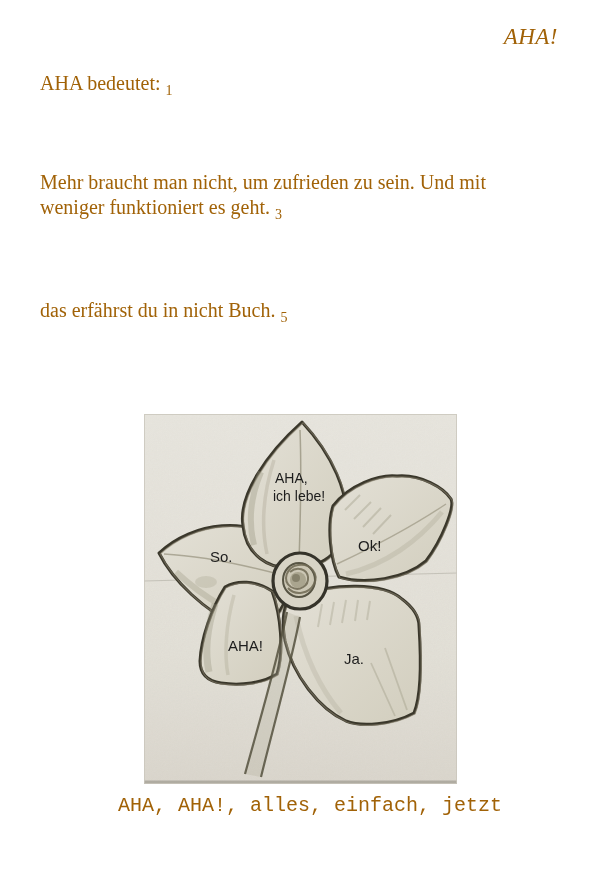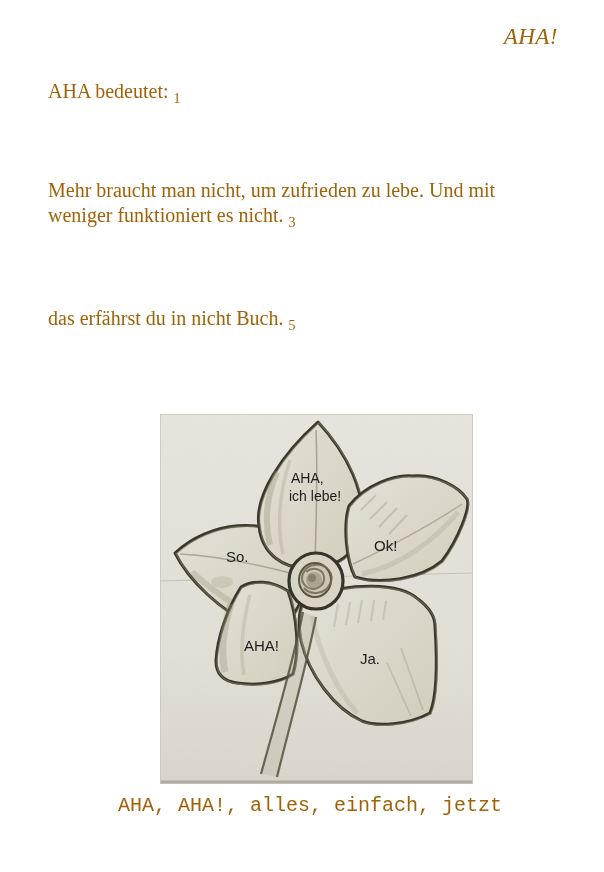--- a/index.html
+++ b/index.html
@@ -10,33 +10,33 @@
     font-family:"Liberation Serif","DejaVu Serif",serif;
     color:#a16207;
     overflow:hidden;
     border-radius:17px;
   }
   .top-word{
     position:absolute;top:24px;right:46px;
     font-style:italic;font-size:23px;letter-spacing:.5px;
   }
   .para{
-    position:absolute;left:40px;width:530px;margin:8px;
+    position:absolute;left:40px;width:530px;margin:0;
     font-size:20px;line-height:25px;
   }
   .para.p1{top:71px}
   .para.p2{top:122px}
   .para.p3{top:170px}
   .para.p4{top:248px}
   .para.p5{top:298px}
   .fn{
     font-size:14px;margin-left:5px;vertical-align:-5px;
   }
   .illustration{
-    position:absolute;left:160px;top:414px;width:313px;height:370px;
+    position:absolute;left:144px;top:414px;width:313px;height:370px;
   }
   .caption{
     position:absolute;top:786px;left:0;width:604px;margin:8px;
     text-align:center;font-size:20px;font-family:Liberation Mono, monospace;
   }
   .petal-label{
     font-family:"Liberation Sans","DejaVu Sans",sans-serif;
     font-size:15px;fill:#1d1d1d;
   }
   .petal-label.small{font-size:14px;}
@@ -44,21 +44,21 @@
 </head>
 <body>
 
 <div class="page">
 
   <div class="top-word">AHA!</div>
 
   <p class="para p1"><span>AHA bedeutet:</span><span class="fn">1</span></p>
 
 
-  <p class="para p3"><span>Mehr braucht man nicht, um zufrieden zu lebe. Und mit</span><br><span>weniger funktioniert es nicht.</span><span class="fn">3</span></p>
+  <p class="para p3"><span>Mehr braucht man nicht, um zufrieden zu sein. Und mit</span><br><span>weniger funktioniert es geht.</span><span class="fn">3</span></p>
 
 
   <p class="para p5"><span>das erfährst du in nicht Buch.</span><span class="fn">5</span></p>
 
   <div class="illustration">
     <svg width="313" height="370" viewBox="0 0 313 370" xmlns="http://www.w3.org/2000/svg">
       <defs>
         <linearGradient id="paperg" x1="0" y1="0" x2="0" y2="1">
           <stop offset="0" stop-color="#eae8e1"></stop>
           <stop offset="0.65" stop-color="#e5e2da"></stop>

